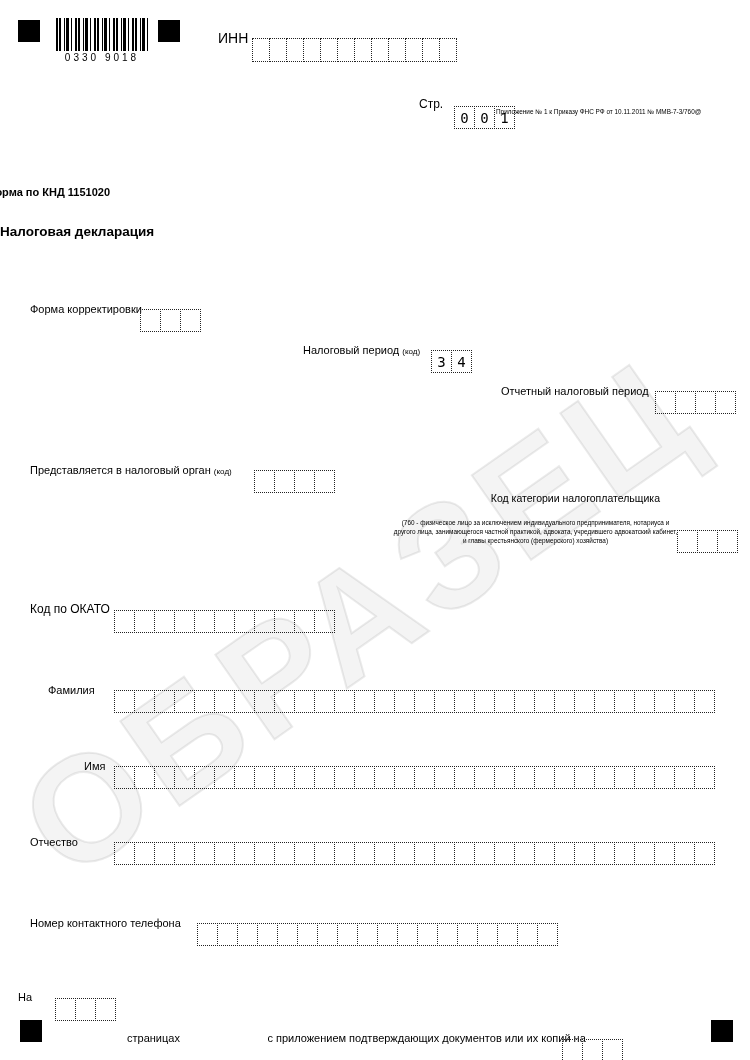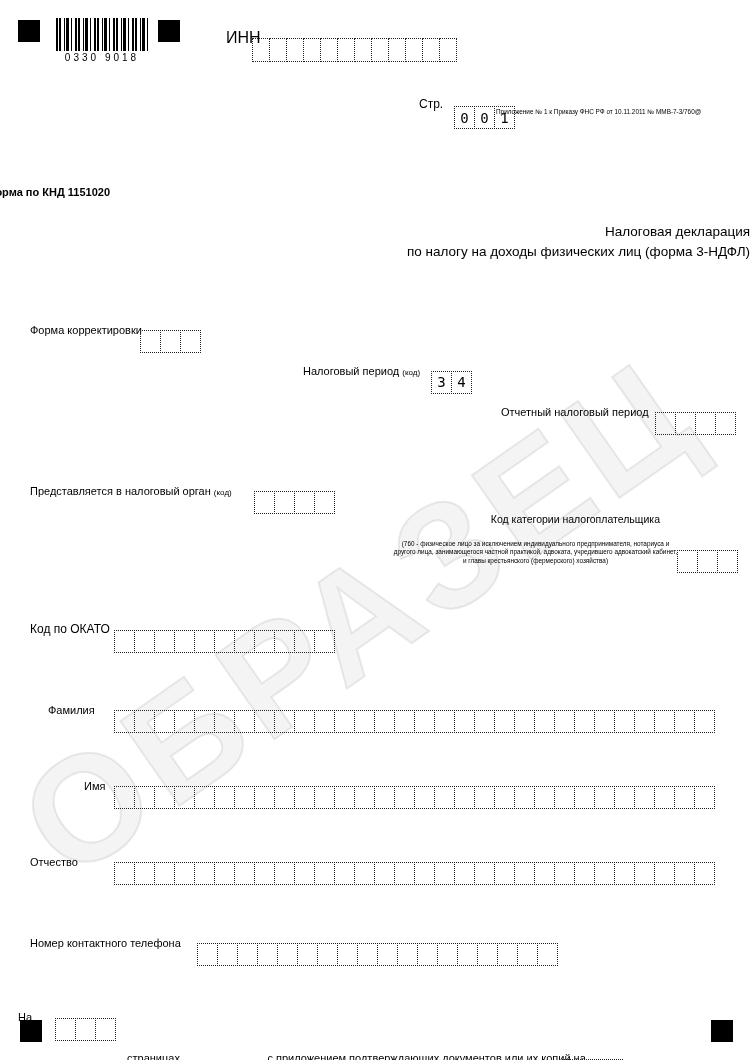--- a/index.html
+++ b/index.html
@@ -18,22 +18,22 @@
       #000 0 2px,#fff 2px 3px,#000 3px 5px,#fff 5px 8px,
       #000 8px 9px,#fff 9px 10px,#000 10px 13px,#fff 13px 15px,
       #000 15px 16px,#fff 16px 19px);
   }
   .barcode-digits{
     position:absolute;left:54px;top:52px;width:96px;text-align:center;
     font-size:10px;letter-spacing:3px;white-space:nowrap;
   }
   .note{position:absolute;left:496px;top:25px;width:246px;font-size:6.4px;white-space:nowrap;}
   .formcode{position:absolute;right:14px;top:96px;font-size:11px;font-weight:bold;}
-  .title{position:absolute;left:0;top:120px;width:100%;text-align:right;
-    font-size:13.5px;font-weight:normal;line-height:1.5;}
+  .title{position:absolute;left:0;top:120px;width:100%;text-align:left;
+    font-size:13.5px;font-weight:bold;line-height:1.5;}
   .cellgroup{display:flex;}
   .cell{
     width:21px;height:23px;border:1px dotted #222;margin-left:-1px;
     box-sizing:border-box;display:flex;align-items:center;justify-content:center;
     font-family:"DejaVu Sans Mono",monospace;font-size:14px;background:transparent;
   }
   .cellgroup .cell:first-child{margin-left:0;}
   .cells18 .cell{width:18px;height:24px;}
   .catlabel{position:absolute;left:400px;top:206px;width:260px;text-align:right;font-size:10.5px;}
   .catnote{position:absolute;left:393px;top:221px;width:285px;text-align:center;font-size:6.4px;line-height:1.35;}
@@ -52,21 +52,21 @@
 
   <div class="watermark">ОБРАЗЕЦ</div>
 
   
   <div class="sq" style="left:18px;top:20px;"></div>
   <div class="barcode"></div>
   <div class="barcode-digits">0330 9018</div>
   <div class="sq" style="left:158px;top:20px;"></div>
 
   
-  <span class="lbl abs z" style="left:226px;top:29px;font-size:16px;">ИНН</span>
+  <span class="lbl abs z" style="left:218px;top:29px;font-size:14px;">ИНН</span>
   <div class="cellgroup cells18 abs z" style="left:252px;top:20px;">
       <div class="cell"></div>
       <div class="cell"></div>
       <div class="cell"></div>
       <div class="cell"></div>
       <div class="cell"></div>
       <div class="cell"></div>
       <div class="cell"></div>
       <div class="cell"></div>
       <div class="cell"></div>
@@ -79,21 +79,20 @@
       <div class="cell filled">0</div>
       <div class="cell filled">0</div>
       <div class="cell filled">1</div>
     </div>
 
   <div class="note z">Приложение № 1 к Приказу ФНС РФ от 10.11.2011 № ММВ-7-3/760@</div>
   <div class="formcode z">Форма по КНД 1151020</div>
 
   <div class="title z">
     <div>Налоговая декларация</div>
-    <div>по налогу на доходы физических лиц (форма 3-НДФЛ)</div>
   </div>
 
   
   <span class="lbl abs z" style="left:30px;top:177px;">Форма корректировки</span>
   <div class="cellgroup abs z" style="left:140px;top:169px;">
       <div class="cell"></div>
       <div class="cell"></div>
       <div class="cell"></div>
     </div>
   <span class="lbl abs z" style="left:303px;top:177px;"><span>Налоговый период</span> <span class="lbl-sm">(код)</span></span>

